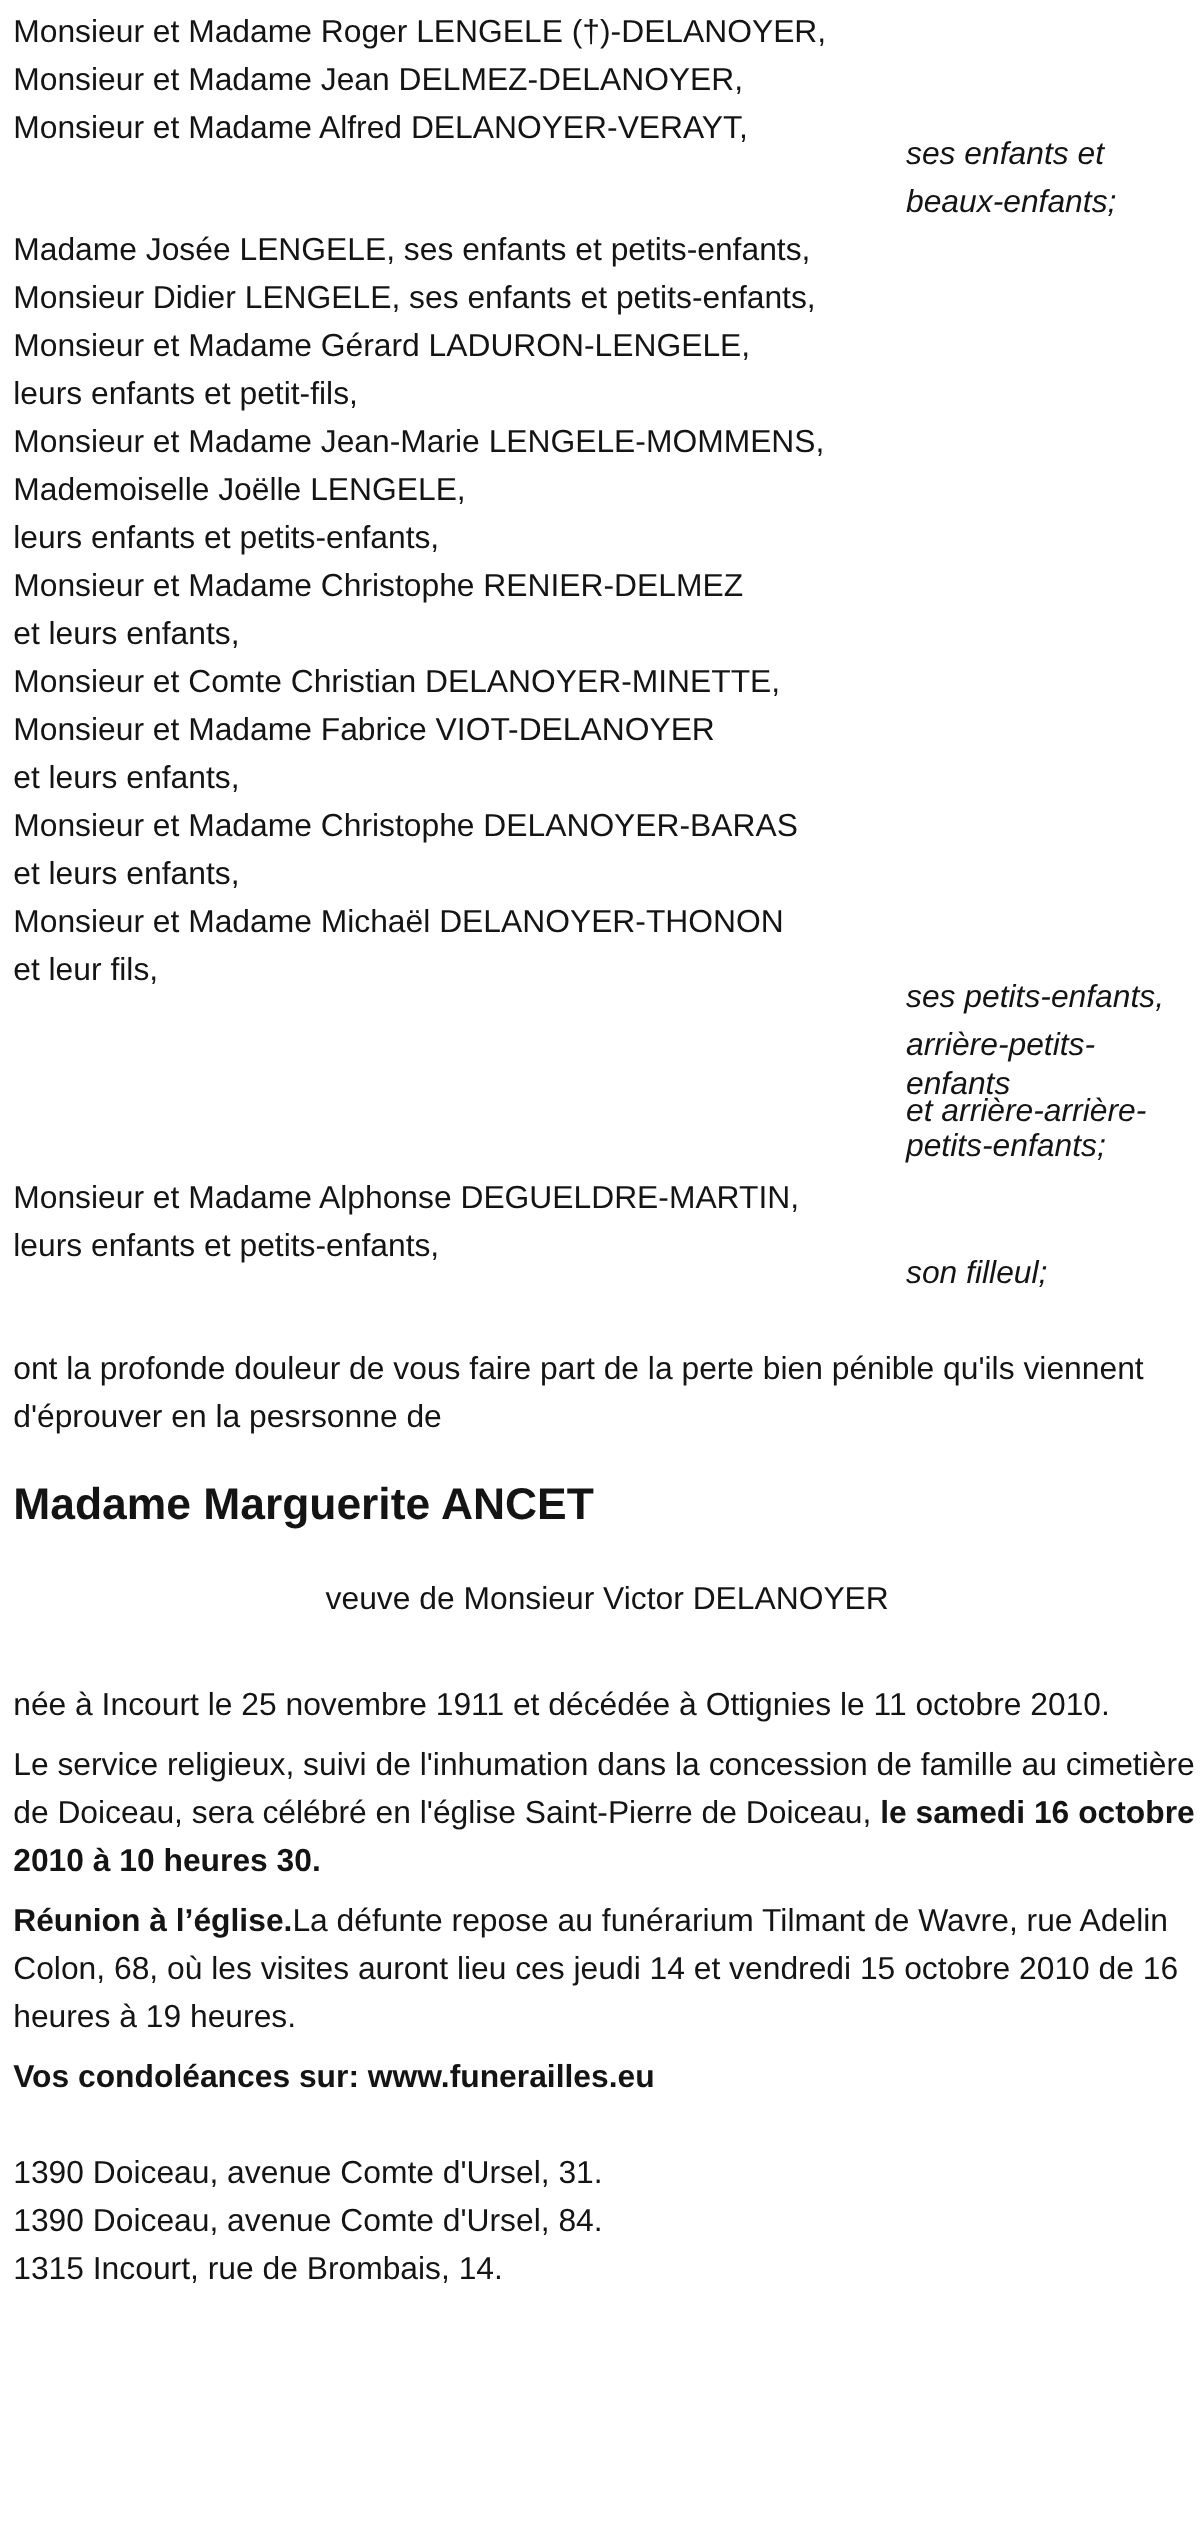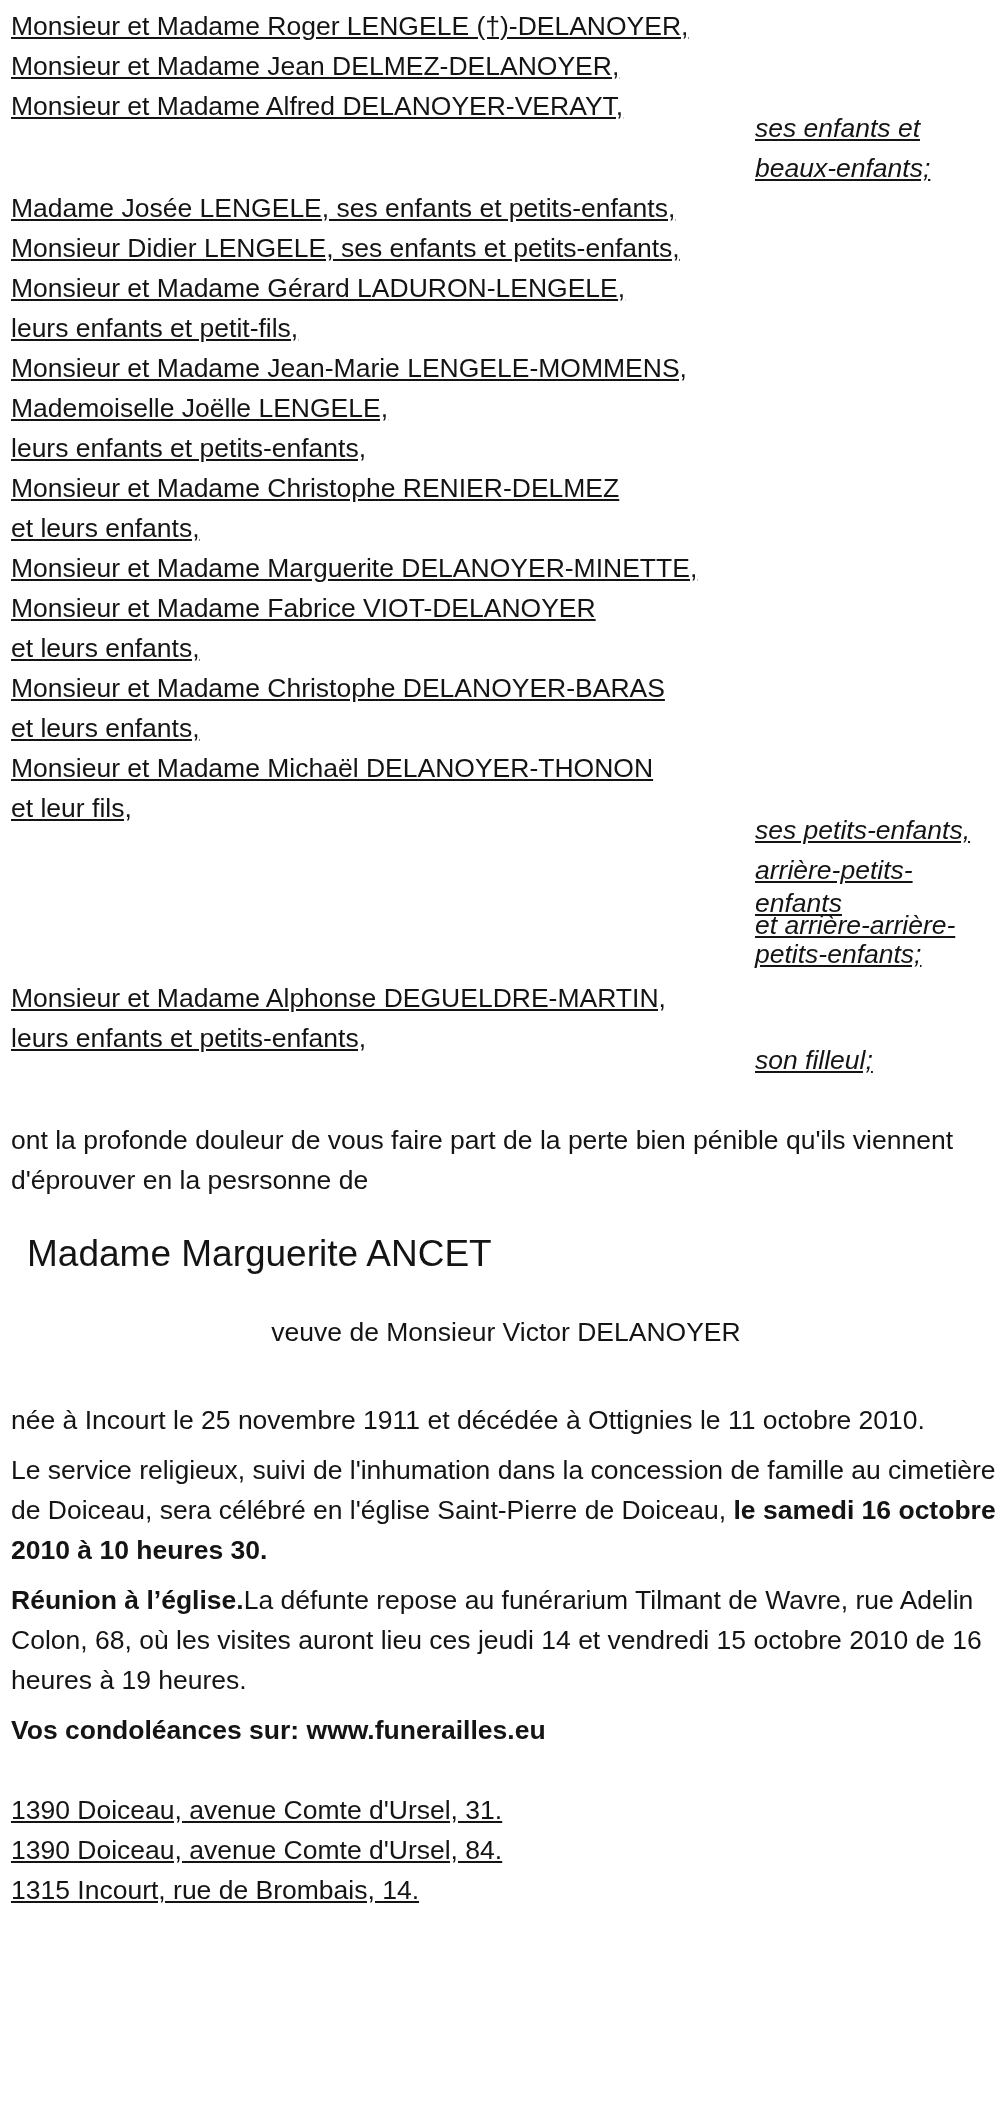--- a/index.html
+++ b/index.html
@@ -19,28 +19,28 @@
     font-style: italic;
     text-align: left;
     width: 235px;
     margin-left: auto;
     margin-right: -1px;
     white-space: normal;
   }
   .label .wrap { display: block; }
   .label .squeeze { display: block; line-height: 18px; margin-top: 4px; }
   .gap-top-neg { margin-top: -18px; }
-  .block { margin: 0; text-decoration: underline; }
+  .block { margin: 0; }
   .spacer-24 { height: 24px; }
   .spacer-40 { height: 40px; }
   .headline {
-    font-weight: normal;
+    font-weight: bold;
     font-size: 37px;
     line-height: 48px;
-    margin: 30px 0 34px 16px;
+    margin: 30px 0 34px 0;
   }
   p { margin: 0 0 10px 0; white-space: normal; width: 990px; }
   b, .bold { font-weight: bold; }
 </style>
 </head>
 <body>
 
 <div class="page">
 
   <div class="block">
@@ -56,21 +56,21 @@
   <div class="block">
     <span class="line">Madame Josée LENGELE, ses enfants et petits-enfants,</span>
     <span class="line">Monsieur Didier LENGELE, ses enfants et petits-enfants,</span>
     <span class="line">Monsieur et Madame Gérard LADURON-LENGELE,</span>
     <span class="line">leurs enfants et petit-fils,</span>
     <span class="line">Monsieur et Madame Jean-Marie LENGELE-MOMMENS,</span>
     <span class="line">Mademoiselle Joëlle LENGELE,</span>
     <span class="line">leurs enfants et petits-enfants,</span>
     <span class="line">Monsieur et Madame Christophe RENIER-DELMEZ</span>
     <span class="line">et leurs enfants,</span>
-    <span class="line">Monsieur et Madame Marguerite DELANOYER-MINETTE,</span>
+    <span class="line">Monsieur et Comte Christian DELANOYER-MINETTE,</span>
     <span class="line">Monsieur et Madame Fabrice VIOT-DELANOYER</span>
     <span class="line">et leurs enfants,</span>
     <span class="line">Monsieur et Madame Christophe DELANOYER-BARAS</span>
     <span class="line">et leurs enfants,</span>
     <span class="line">Monsieur et Madame Michaël DELANOYER-THONON</span>
     <span class="line">et leur fils,</span>
     <div class="label gap-top-neg">
       <span class="wrap">ses petits-enfants,</span>
       <span class="wrap">arrière-petits-</span>
       <span class="squeeze">enfants</span>

